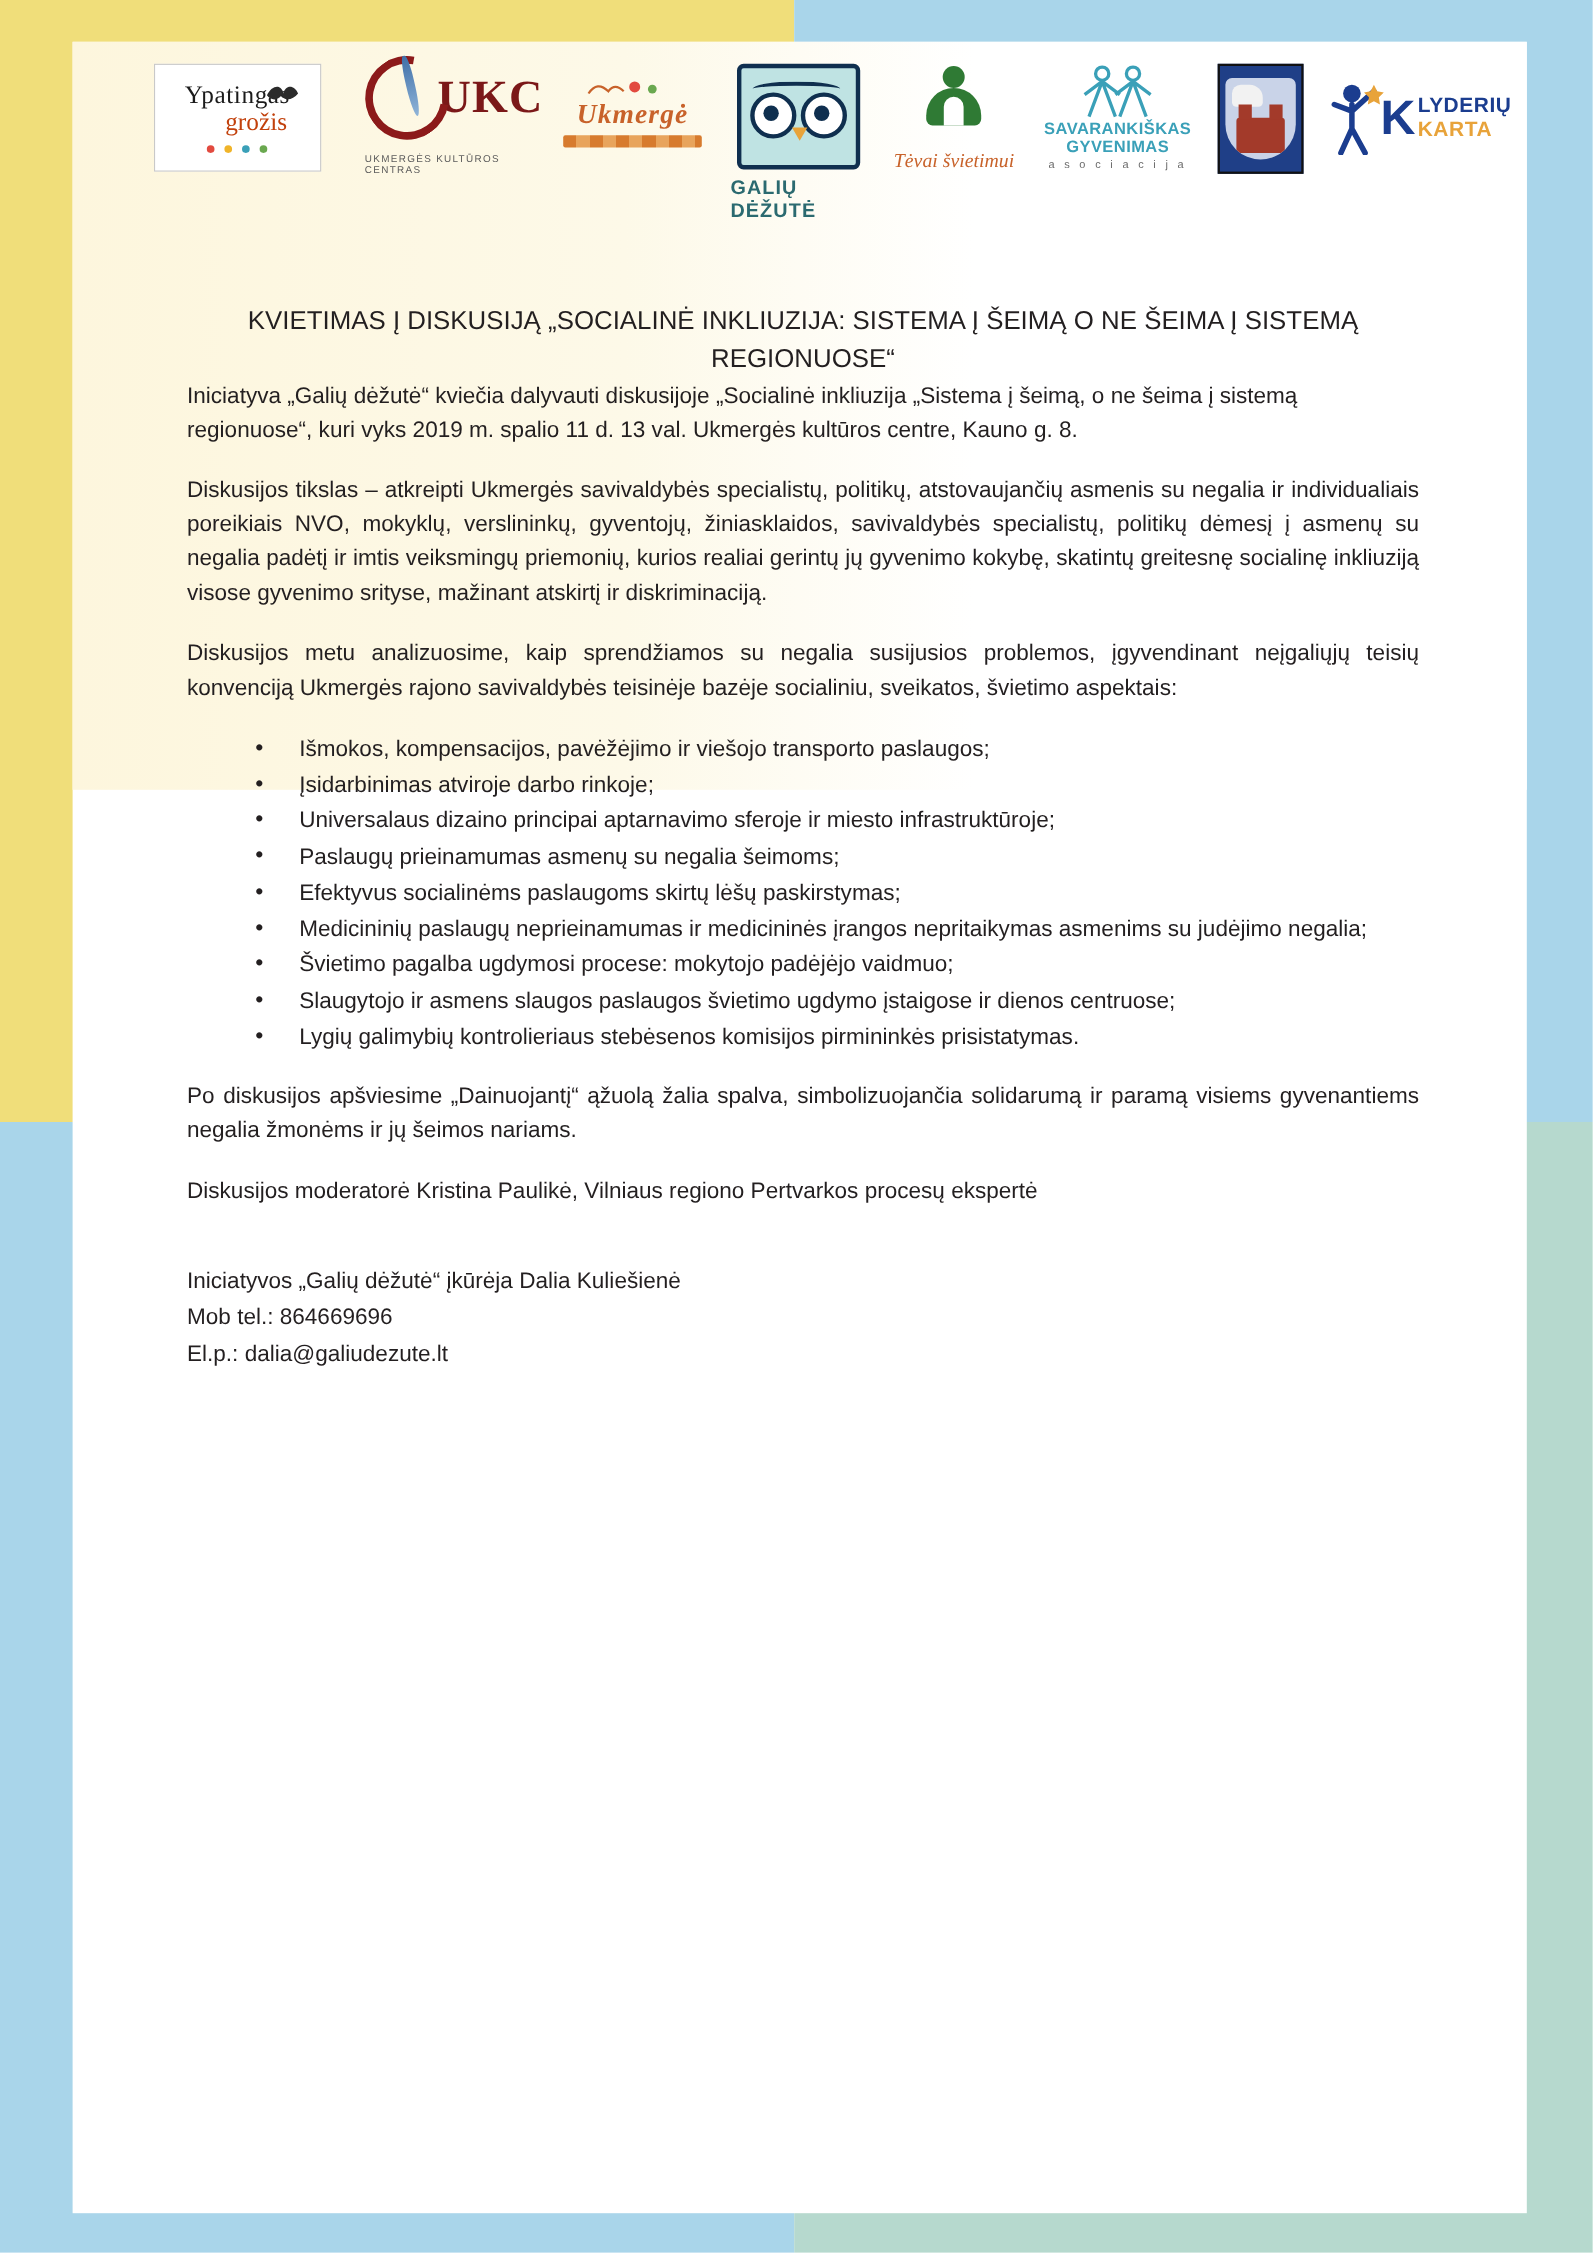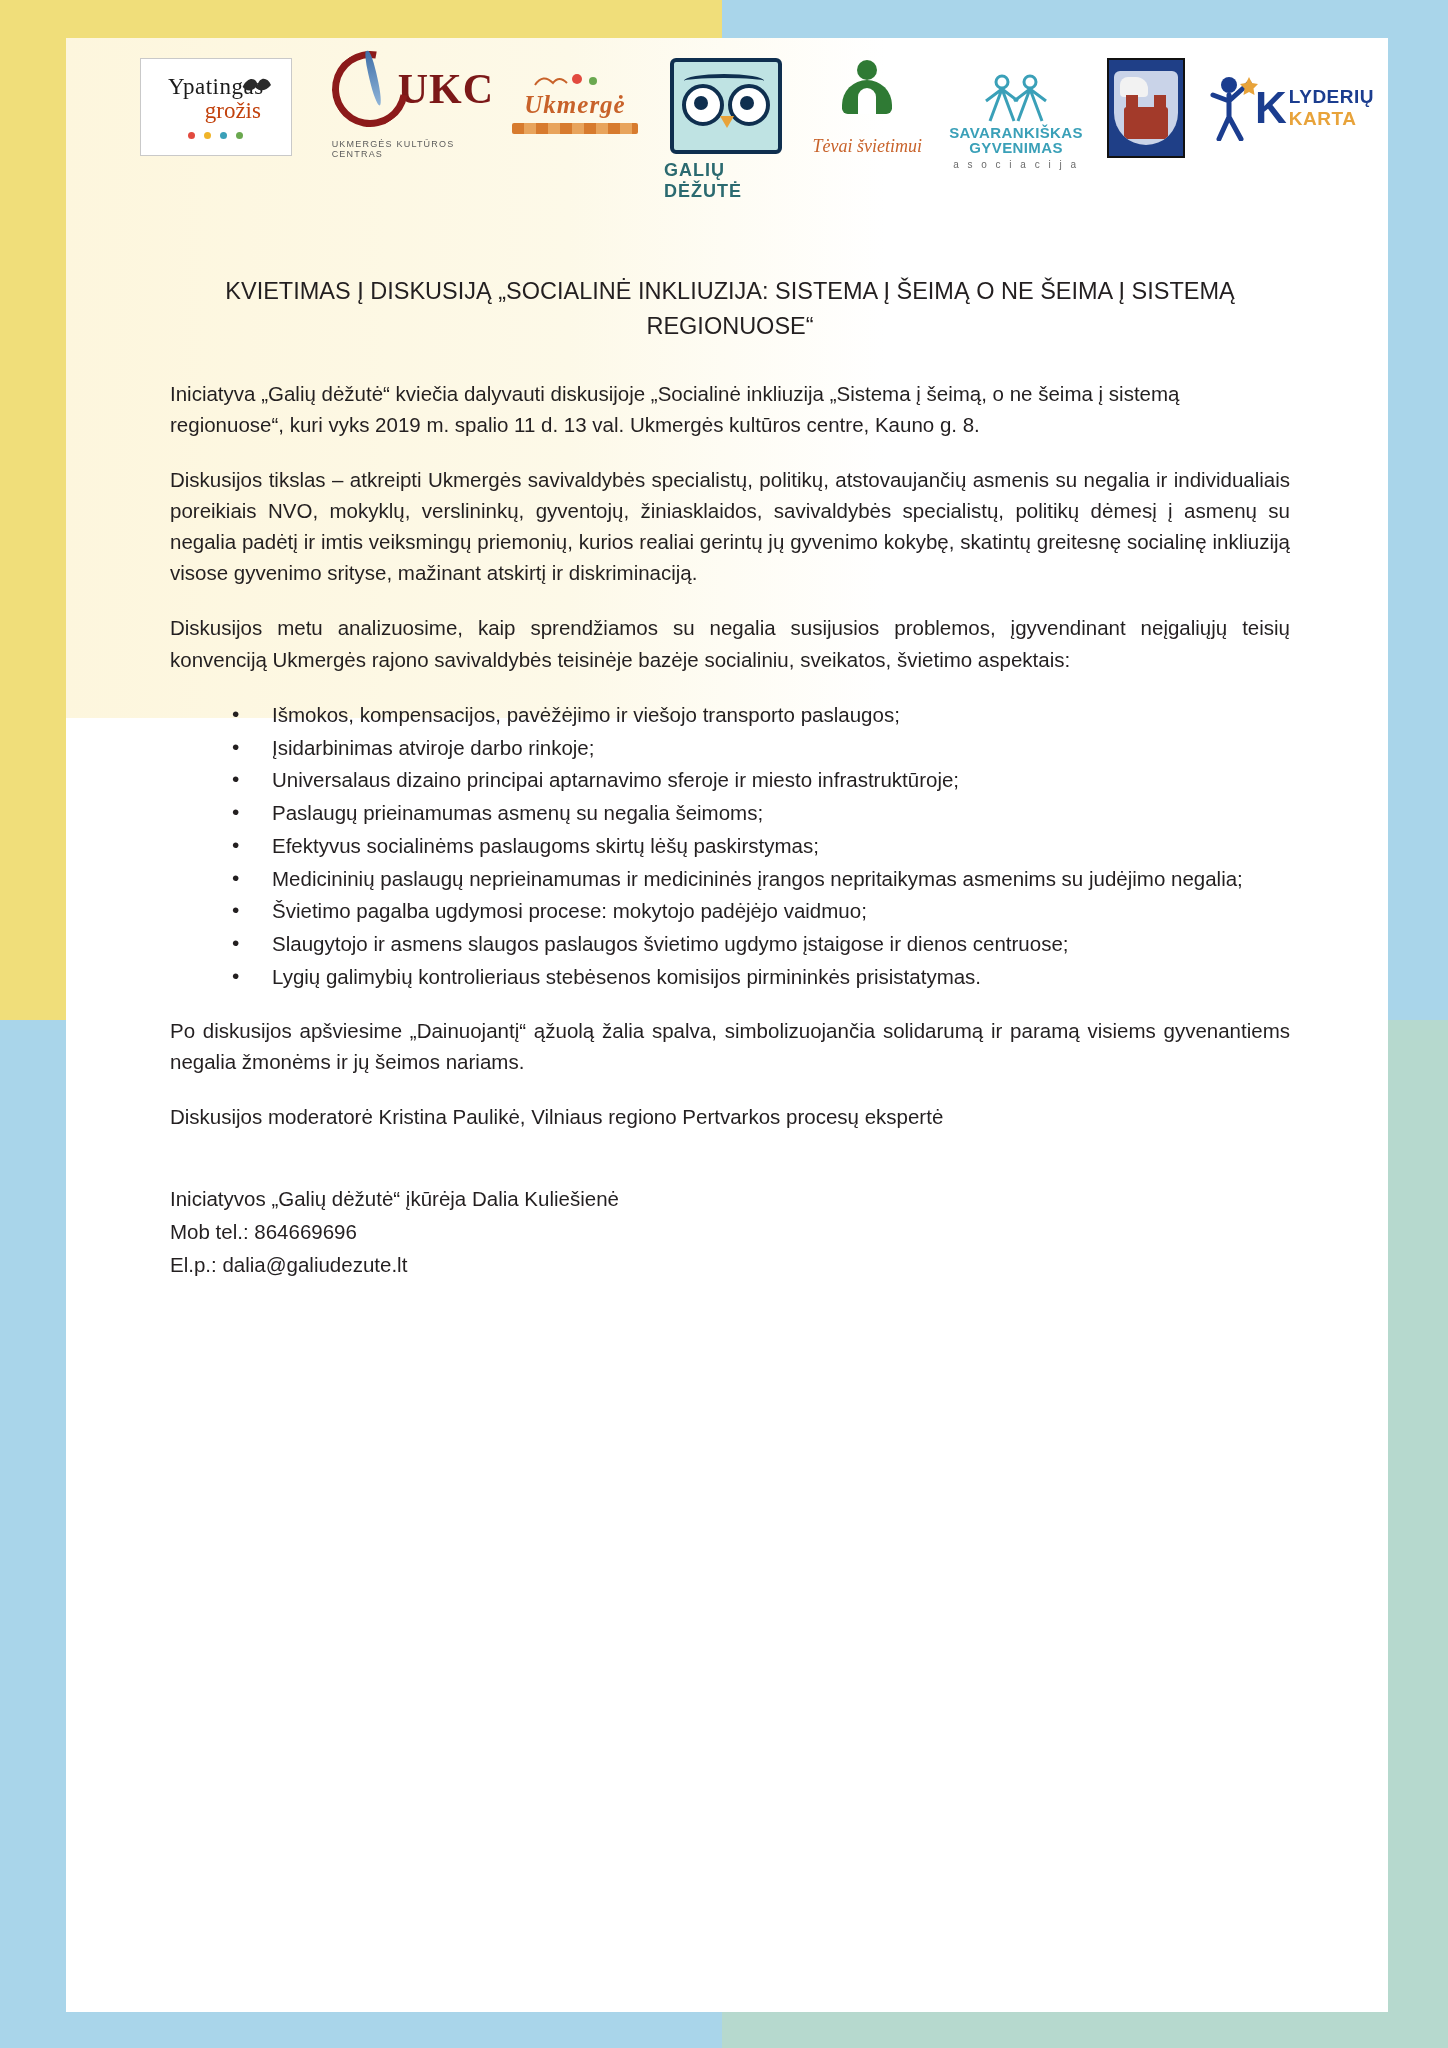--- a/index.html
+++ b/index.html
@@ -284,21 +284,21 @@
     margin-top: 18px;
   }
 
   
   .logo-6 {
     width: 170px; height: 112px;
     margin-left: 24px;
     display: flex;
     flex-direction: column;
     align-items: center;
-    justify-content: flex-end;
+    justify-content: flex-start;
   }
   .l6-mark { width: 88px; height: 52px; }
   .l6-t1 {
     font-size: 15px; font-weight: bold;
     color: #3aa0b8; letter-spacing: .4px;
     line-height: 1.05; text-align: center;
   }
   .l6-t2 {
     font-size: 10px; letter-spacing: 3px;
     color: #6b6b6b; margin-top: 3px;
@@ -362,21 +362,20 @@
     left: 104px;
     top: 236px;
     width: 1120px;
     color: #231f20;
   }
   .doc-title {
     font-size: 23.5px;
     line-height: 1.48;
     text-align: center;
     padding: 0 42px;
-    margin-bottom: 34px;
     color: #231f20;
   }
   .para {
     font-size: 20.5px;
     line-height: 1.52;
     text-align: justify;
     margin: 0 0 24px 0;
   }
   .para.lead { text-align: left; }
   ul.bullets {

